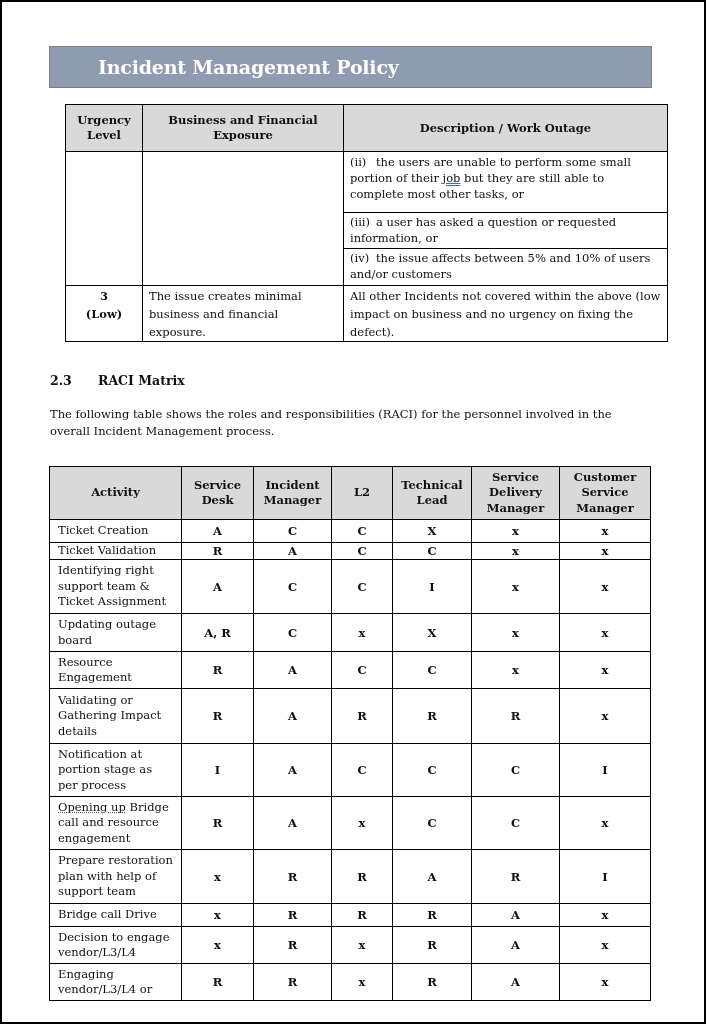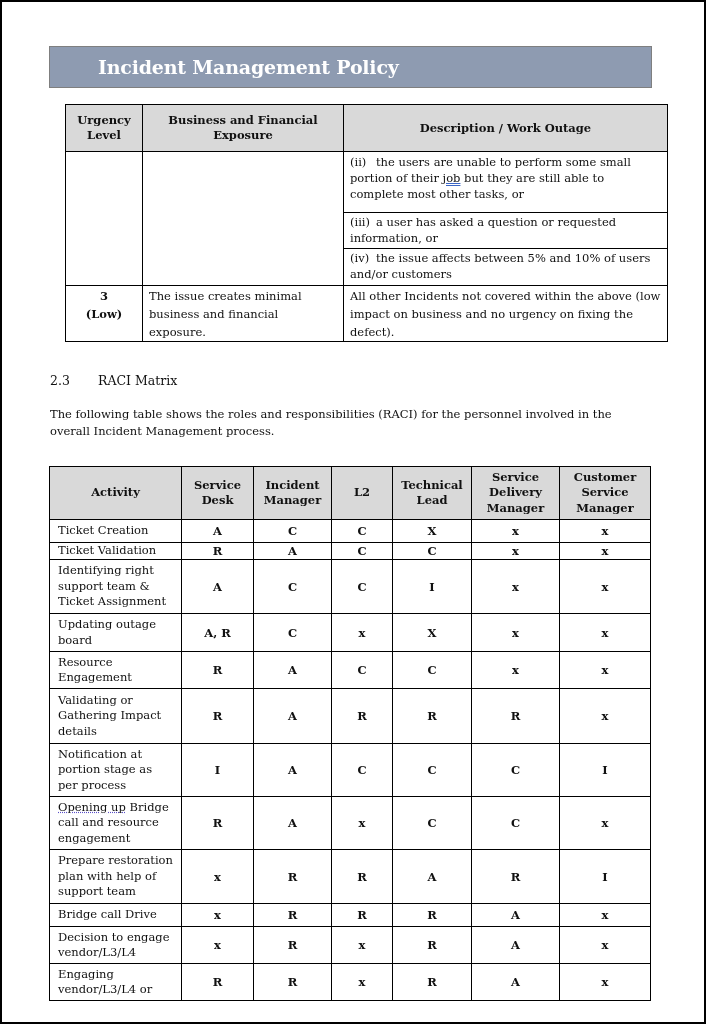--- a/index.html
+++ b/index.html
@@ -39,21 +39,21 @@
     .urgency th { height: 47px; }
     .urgency td.desc { padding: 0 6px; vertical-align: top; padding-top: 1px; }
     .urgency td.level { text-align: center; font-weight: bold; }
     .urgency td.exposure { padding: 0 6px; vertical-align: top; padding-top: 1px; }
     .roman { display: inline-block; width: 26px; }
     .spell-under { text-decoration: underline; text-decoration-color: #3b66c6; text-decoration-style: double; margin-top: 41px; }
     .grammar-under { text-decoration: underline dotted; text-decoration-color: #5a4fc8; }
 
     .section-heading {
       position: absolute; left: 50px; top: 373px;
-      font-weight: normal; font-size: 12.5px;
+      font-weight: bold; font-size: 12.5px;
       display: flex;
     }
     .section-number { width: 48px; }
     .intro-para {
       position: absolute; left: 50px; top: 406px; width: 600px;
       font-size: 11.5px; line-height: 17px;
     }
 
     
     .raci { left: 49px; top: 466px; width: 601px; }

